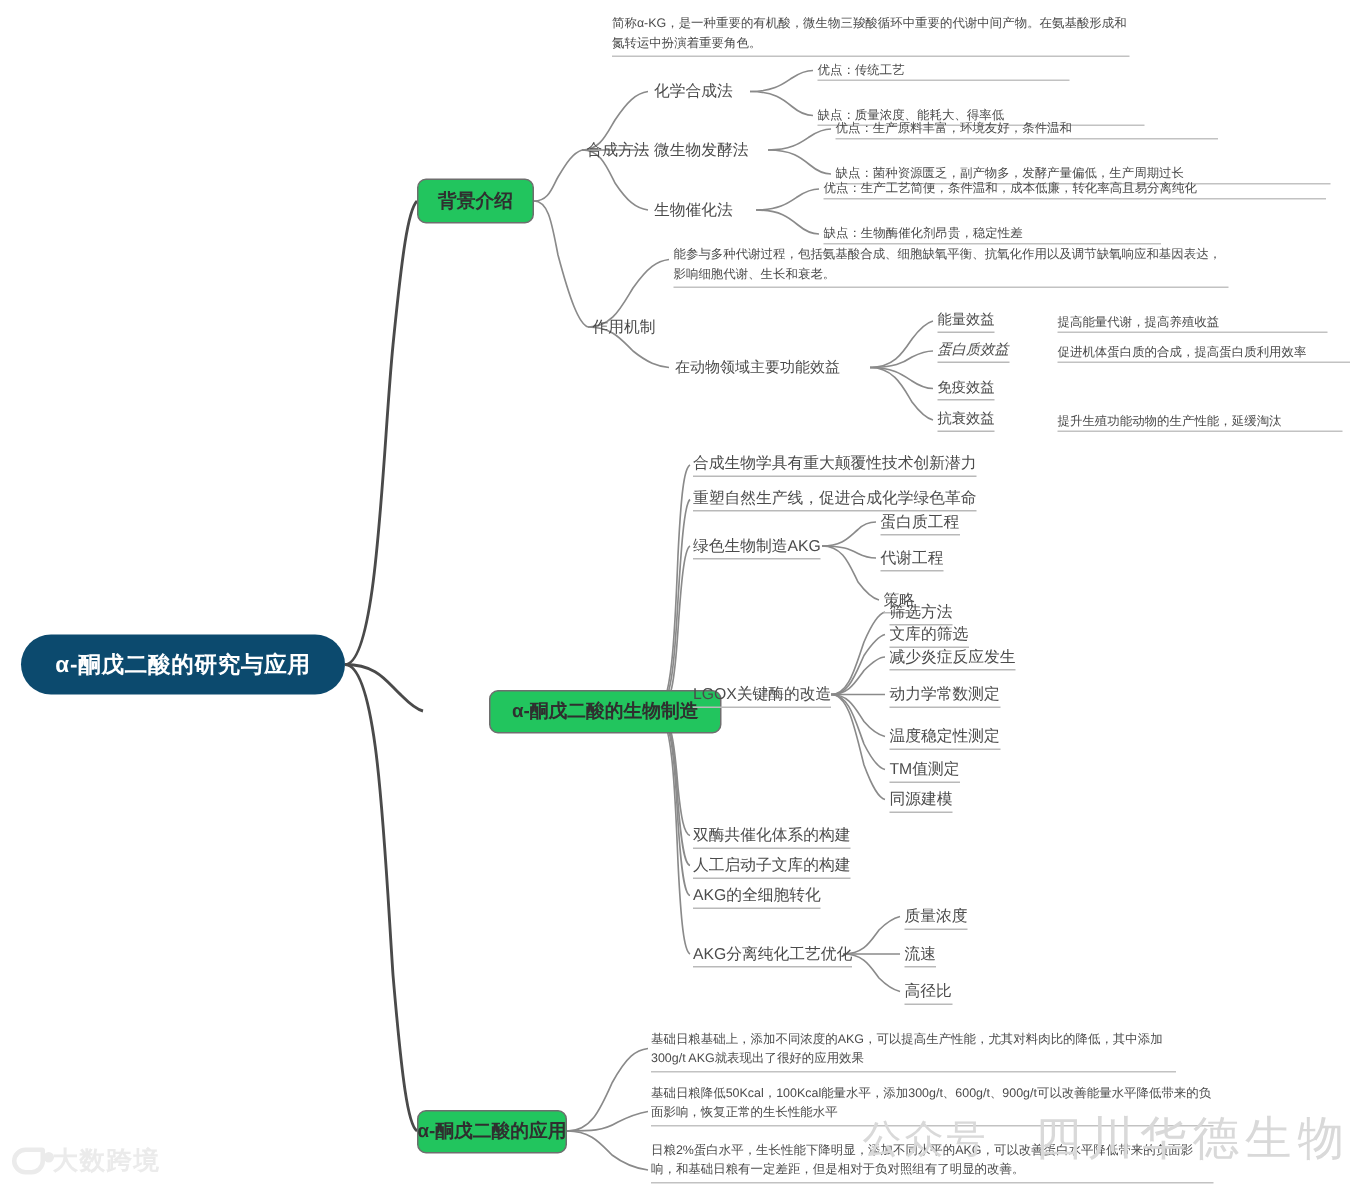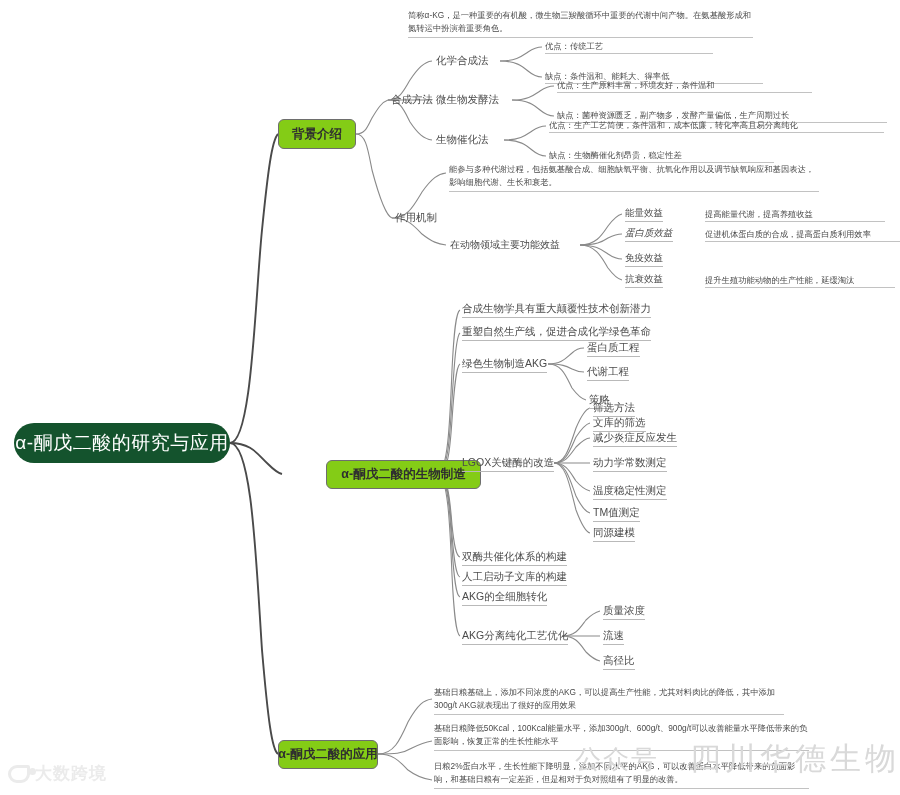--- a/index.html
+++ b/index.html
@@ -12,28 +12,28 @@
   }
   #canvas{position:absolute;left:0;top:0;width:900px;height:795px;}
   svg.links{position:absolute;left:0;top:0;width:900px;height:795px;pointer-events:none;}
   svg.links path{fill:none;stroke:#8a8a8a;stroke-width:1.1;}
   svg.links path.thick{stroke:#4a4a4a;stroke-width:1.9;}
 
   .node{position:absolute;box-sizing:border-box;}
 
   
   .root{
-    background:#14532d;color:#ffffff;border-radius:22px;
-    font-weight:normal;font-size:19px;letter-spacing:.5px;
+    background:#0c4a6e;color:#ffffff;border-radius:22px;
+    font-weight:bold;font-size:15px;letter-spacing:.5px;
     display:flex;align-items:center;justify-content:center;
     padding:0 16px;white-space:nowrap;
   }
   
   .boxnode{
-    background:#84cc16;border:1.4px solid #6e6e6e;border-radius:6px;
+    background:#22c55e;border:1.4px solid #6e6e6e;border-radius:6px;
     color:#2f2f2f;font-weight:bold;font-size:12.5px;
     display:flex;align-items:center;justify-content:center;
     padding:0 10px;white-space:nowrap;
   }
   
   .lbl{
     font-size:10.5px;color:#4b4b4b;white-space:nowrap;
     display:flex;align-items:center;
   }
   .lbl.u{border-bottom:1px solid #b9b9b9;}
@@ -135,21 +135,21 @@
   <div class="node boxnode" style="left:282px;top:460px;width:155px;height:29px;margin-left:44px;">α-酮戊二酸的生物制造</div>
 
   <div class="node boxnode" style="left:278px;top:740px;width:100px;height:29px;">α-酮戊二酸的应用</div>
 
   <div class="node leafwrap" style="left:408px;top:9px;width:345px;">简称α-KG，是一种重要的有机酸，微生物三羧酸循环中重要的代谢中间产物。在氨基酸形成和氮转运中扮演着重要角色。</div>
 
   <div class="node lbl" style="left:391px;top:91px;height:18px;">合成方法</div>
 
   <div class="node lbl" style="left:436px;top:52px;height:18px;">化学合成法</div>
   <div class="node leaf" style="left:545px;top:40px;width:168px;height:14px;">优点：传统工艺</div>
-  <div class="node leaf" style="left:545px;top:70px;width:218px;height:14px;">缺点：条件温和、能耗大、得率低</div>
+  <div class="node leaf" style="left:545px;top:70px;width:218px;height:14px;">缺点：质量浓度、能耗大、得率低</div>
 
   <div class="node lbl" style="left:436px;top:91px;height:18px;">微生物发酵法</div>
   <div class="node leaf" style="left:557px;top:79px;width:255px;height:14px;">优点：生产原料丰富，环境友好，条件温和</div>
   <div class="node leaf" style="left:557px;top:109px;width:330px;height:14px;text-align:right;">缺点：菌种资源匮乏，副产物多，发酵产量偏低，生产周期过长</div>
 
   <div class="node lbl" style="left:436px;top:131px;height:18px;">生物催化法</div>
   <div class="node leaf" style="left:549px;top:119px;width:335px;height:14px;">优点：生产工艺简便，条件温和，成本低廉，转化率高且易分离纯化</div>
   <div class="node leaf" style="left:549px;top:149px;width:225px;height:14px;">缺点：生物酶催化剂昂贵，稳定性差</div>
 
   <div class="node lbl" style="left:395px;top:209px;height:18px;">作用机制</div>

